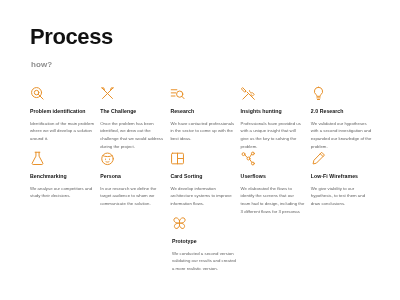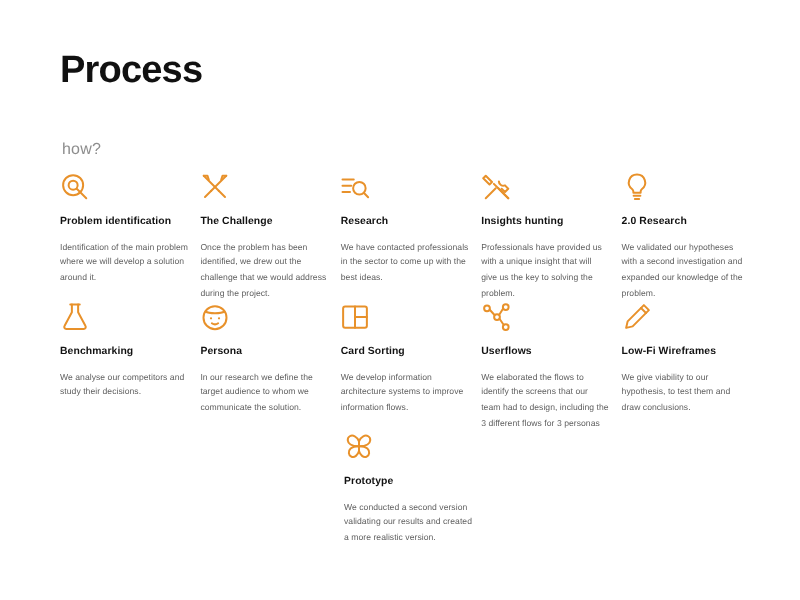--- a/index.html
+++ b/index.html
@@ -23,32 +23,32 @@
     padding: 0;
   }
 
   
   .header {
     position: absolute;
     left: 30px;
     top: 26px;
   }
   .title {
-    font-size: 19px;
+    font-size: 22px;
     font-weight: bold;
     letter-spacing: -0.4px;
     line-height: 1;
     color: #111111;
     margin: 0;
   }
   .subtitle {
     font-size: 8px;
-    font-weight: normal;
+    font-weight: bold;
     color: #8d8d8d;
-    margin: 25px 0 0 1px;
+    margin: 12px 0 0 1px;
     letter-spacing: 0.1px;
   }
 
   
   .grid {
     position: absolute;
     left: 30px;
     top: 86px;
     width: 346px;
     display: grid;

